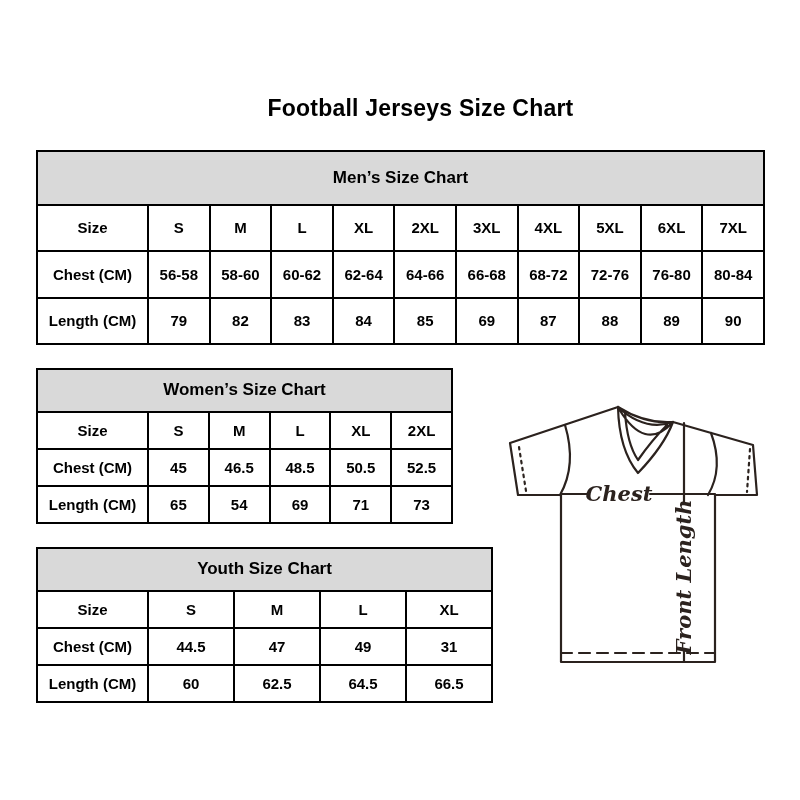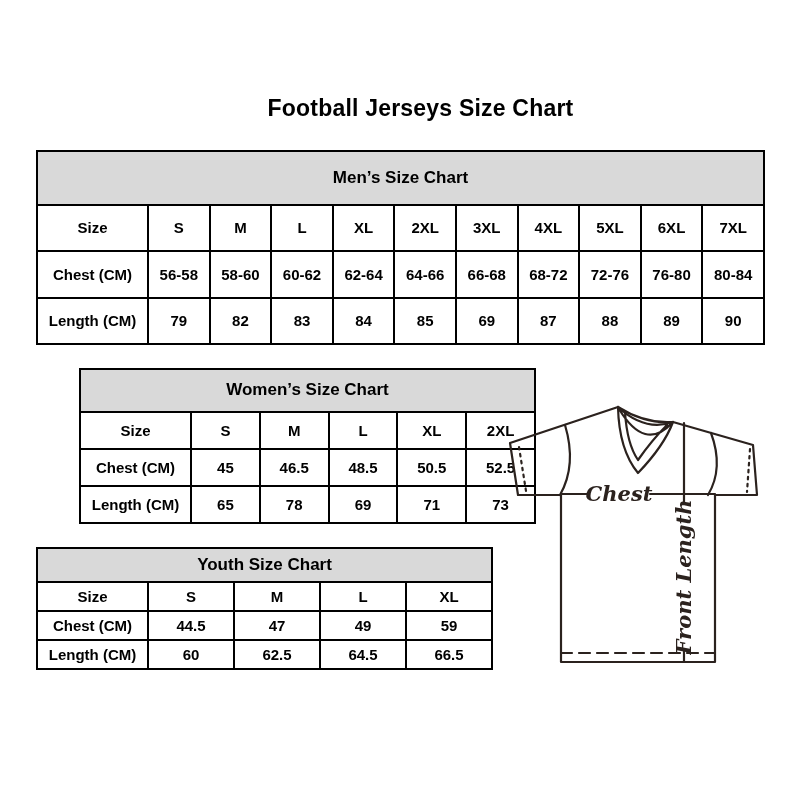--- a/index.html
+++ b/index.html
@@ -19,22 +19,22 @@
     border:2px solid var(--table-border,#000);
     text-align:center;vertical-align:middle;
     font-weight:bold;font-size:15px;padding:0;color:var(--text,#000);
     overflow:hidden;white-space:nowrap;
   }
   .size-table td.table-title{
     background:var(--table-header-bg,#d9d9d9);
     font-size:17px;
   }
   #mens  {left:36px;top:150px;width:729px;height:195px;border-radius:20px;}
-  #womens{left:36px;top:368px;width:457px;height:156px;margin-left:43px;}
-  #youth {left:36px;top:547px;width:457px;height:123px;}
+  #womens{left:36px;top:368px;width:417px;height:156px;}
+  #youth {left:36px;top:547px;width:457px;height:156px;}
   .jersey{
     position:absolute;left:503px;top:400px;width:262px;height:266px;
     color:var(--diagram-line,#2b221e);
   }
   .jersey path{fill:none;stroke:currentColor;stroke-width:2.2;stroke-linejoin:round;stroke-linecap:round;}
   .jersey text{
     font-family:"DejaVu Serif","Liberation Serif",serif;
     font-style:italic;font-weight:bold;font-size:21px;
     fill:currentColor;stroke:none;
   }
@@ -133,21 +133,21 @@
             <td>Chest (CM)</td>
             <td>45</td>
             <td>46.5</td>
             <td>48.5</td>
             <td>50.5</td>
             <td>52.5</td>
           </tr>
           <tr>
             <td>Length (CM)</td>
             <td>65</td>
-            <td>78</td>
+            <td>54</td>
             <td>69</td>
             <td>71</td>
             <td>73</td>
           </tr>
         </tbody>
       </table>
     </div>
   <div class="size-table" id="youth">
       <table>
         <colgroup>
@@ -166,21 +166,21 @@
             <td>S</td>
             <td>M</td>
             <td>L</td>
             <td>XL</td>
           </tr>
           <tr>
             <td>Chest (CM)</td>
             <td>44.5</td>
             <td>47</td>
             <td>49</td>
-            <td>59</td>
+            <td>31</td>
           </tr>
           <tr>
             <td>Length (CM)</td>
             <td>60</td>
             <td>62.5</td>
             <td>64.5</td>
             <td>66.5</td>
           </tr>
         </tbody>
       </table>

